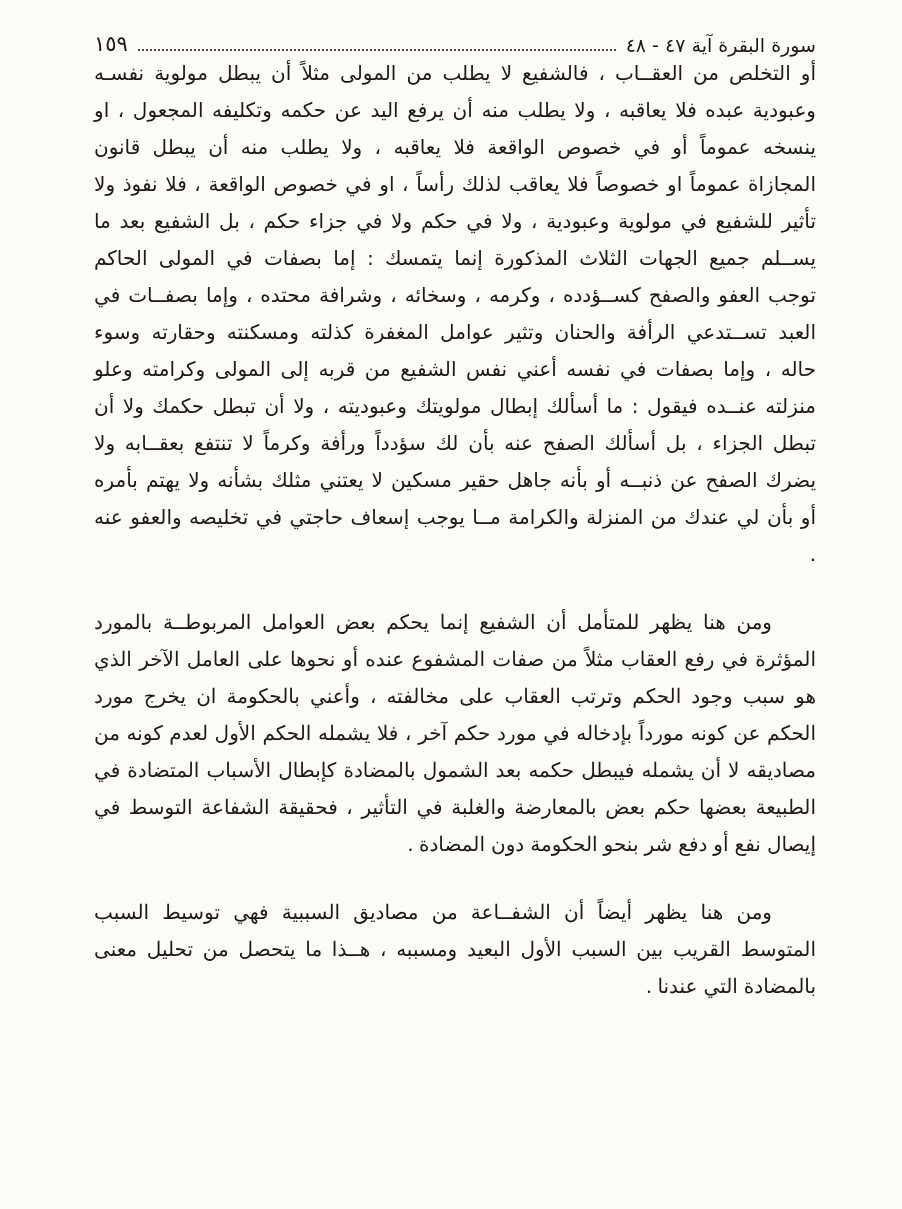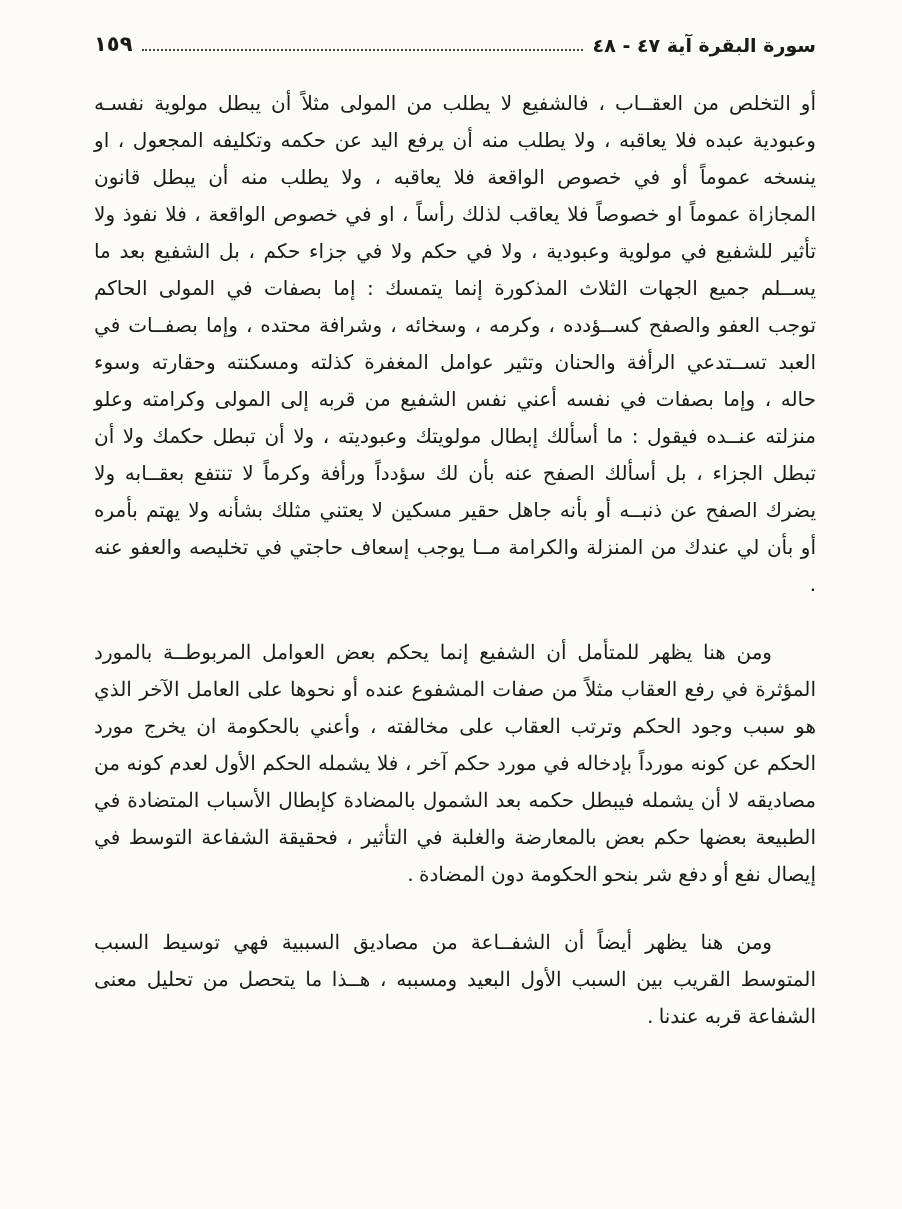--- a/index.html
+++ b/index.html
@@ -17,21 +17,21 @@
     padding: 34px 86px 0 94px;
     color: #1c1916;
     font-family: "DejaVu Sans", sans-serif;
     overflow: hidden;
   }
   .page-header {
     display: flex;
     direction: ltr;
     align-items: flex-end;
     gap: 10px;
-    font-weight: bold;
+    font-weight: normal;
   }
   .page-number {
     font-size: 21px;
     line-height: 1;
     letter-spacing: 1px;
     white-space: nowrap;
   }
   .header-rule {
     flex: 1 1 auto;
     border-bottom: 2px dotted #4a453d;
@@ -40,21 +40,20 @@
   }
   .chapter-title {
     direction: rtl;
     unicode-bidi: isolate;
     font-size: 19px;
     line-height: 1;
     white-space: nowrap;
   }
   .page-body {
     direction: rtl;
-    margin-top: 30px;
     font-size: 20px;
     line-height: 37px;
     text-align: justify;
     word-spacing: 1px;
   }
   .page-body p {
     margin: 0;
   }
   .page-body p + p {
     margin-top: 31px;
@@ -71,16 +70,16 @@
 
   <div class="page-header">
     <span class="page-number">١٥٩</span>
     <span class="header-rule"></span>
     <span class="chapter-title">سورة البقرة آية ٤٧ - ٤٨</span>
   </div>
 
   <div class="page-body">
     <p>أو التخلص من العقــاب ، فالشفيع لا يطلب من المولى مثلاً أن يبطل مولوية نفسـه وعبودية عبده فلا يعاقبه ، ولا يطلب منه أن يرفع اليد عن حكمه وتكليفه المجعول ، او ينسخه عموماً أو في خصوص الواقعة فلا يعاقبه ، ولا يطلب منه أن يبطل قانون المجازاة عموماً او خصوصاً فلا يعاقب لذلك رأساً ، او في خصوص الواقعة ، فلا نفوذ ولا تأثير للشفيع في مولوية وعبودية ، ولا في حكم ولا في جزاء حكم ، بل الشفيع بعد ما يســلم جميع الجهات الثلاث المذكورة إنما يتمسك : إما بصفات في المولى الحاكم توجب العفو والصفح كســؤدده ، وكرمه ، وسخائه ، وشرافة محتده ، وإما بصفــات في العبد تســتدعي الرأفة والحنان وتثير عوامل المغفرة كذلته ومسكنته وحقارته وسوء حاله ، وإما بصفات في نفسه أعني نفس الشفيع من قربه إلى المولى وكرامته وعلو منزلته عنــده فيقول : ما أسألك إبطال مولويتك وعبوديته ، ولا أن تبطل حكمك ولا أن تبطل الجزاء ، بل أسألك الصفح عنه بأن لك سؤدداً ورأفة وكرماً لا تنتفع بعقــابه ولا يضرك الصفح عن ذنبــه أو بأنه جاهل حقير مسكين لا يعتني مثلك بشأنه ولا يهتم بأمره أو بأن لي عندك من المنزلة والكرامة مــا يوجب إسعاف حاجتي في تخليصه والعفو عنه .</p>
     <p class="indent">ومن هنا يظهر للمتأمل أن الشفيع إنما يحكم بعض العوامل المربوطــة بالمورد المؤثرة في رفع العقاب مثلاً من صفات المشفوع عنده أو نحوها على العامل الآخر الذي هو سبب وجود الحكم وترتب العقاب على مخالفته ، وأعني بالحكومة ان يخرج مورد الحكم عن كونه مورداً بإدخاله في مورد حكم آخر ، فلا يشمله الحكم الأول لعدم كونه من مصاديقه لا أن يشمله فيبطل حكمه بعد الشمول بالمضادة كإبطال الأسباب المتضادة في الطبيعة بعضها حكم بعض بالمعارضة والغلبة في التأثير ، فحقيقة الشفاعة التوسط في إيصال نفع أو دفع شر بنحو الحكومة دون المضادة .</p>
-    <p class="indent">ومن هنا يظهر أيضاً أن الشفــاعة من مصاديق السببية فهي توسيط السبب المتوسط القريب بين السبب الأول البعيد ومسببه ، هــذا ما يتحصل من تحليل معنى الشفاعة قربه عندنا .</p>
+    <p class="indent">ومن هنا يظهر أيضاً أن الشفــاعة من مصاديق السببية فهي توسيط السبب المتوسط القريب بين السبب الأول البعيد ومسببه ، هــذا ما يتحصل من تحليل معنى بالمضادة التي عندنا .</p>
   </div>
 
 </div>
 
 </body></html>

